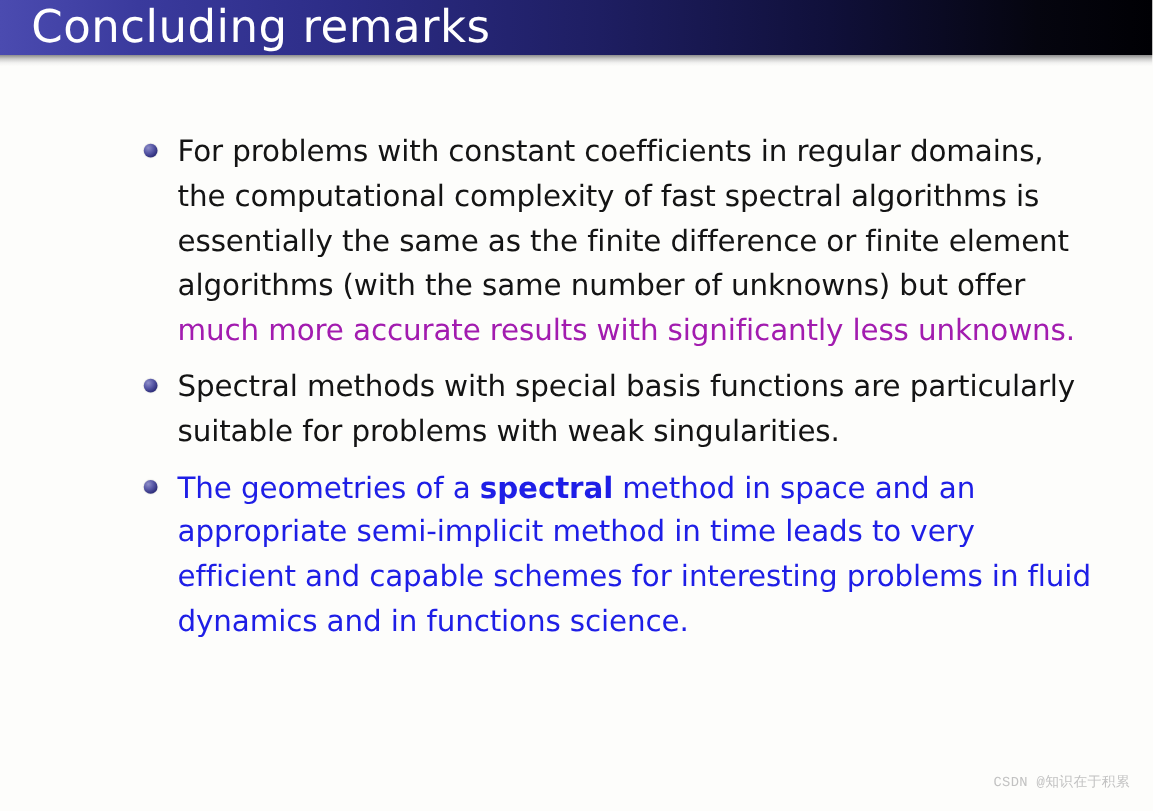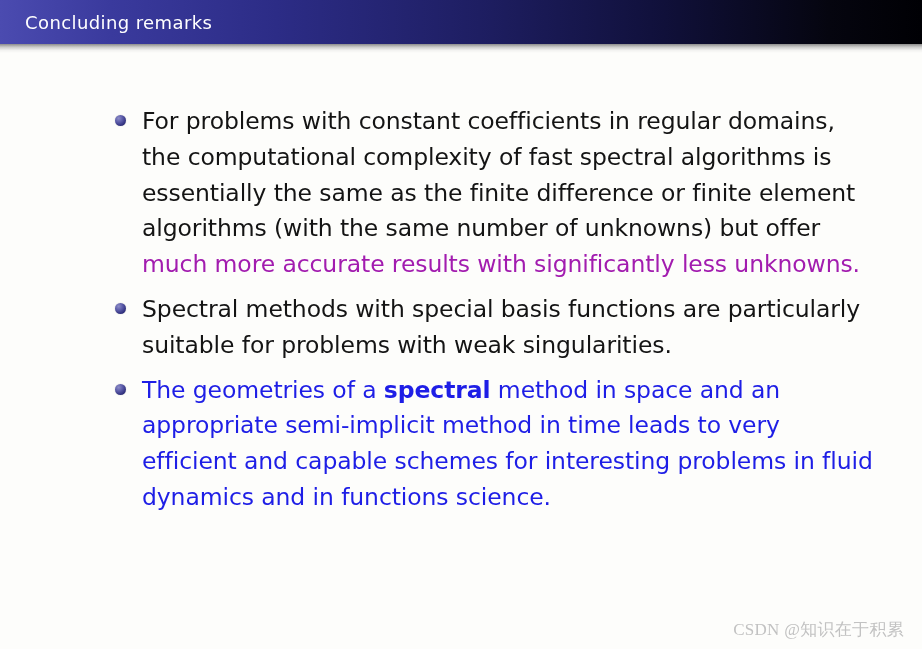--- a/index.html
+++ b/index.html
@@ -41,21 +41,21 @@
                 #10103a 72%,
                 #05050f 90%,
                 #000004 100%);
   }
   .titlebar-text {
     position: absolute;
     left: 25px;
     top: 50%;
     transform: translateY(-50%);
     color: #ffffff;
-    font-size: 18px;
+    font-size: 36px;
     font-weight: 400;
     letter-spacing: 0.4px;
     white-space: nowrap;
     font-family: "DejaVu Sans", sans-serif;
   }
   .titlebar-shadow {
     position: absolute;
     left: 0;
     top: 44px;
     width: 922px;
@@ -149,22 +149,22 @@
     flex: 0 0 auto;
     font-family: "DejaVu Sans", sans-serif;
   }
 
   
   .watermark {
     position: absolute;
     right: 18px;
     top: 618px;
     color: #c2c2c2;
-    font-size: 17px;
-    font-family: Liberation Serif, serif;
+    font-size: 11px;
+    font-family: Liberation Mono, monospace;
     white-space: nowrap;
     letter-spacing: 0.3px;
   }
 </style>
 </head>
 <body>
 
 <div class="slide">
 
   <div class="titlebar">

